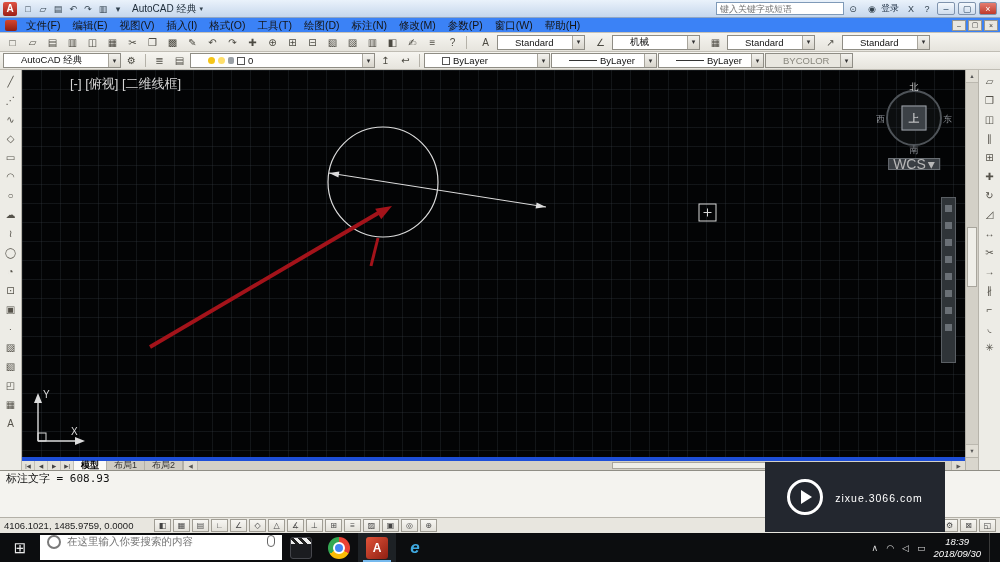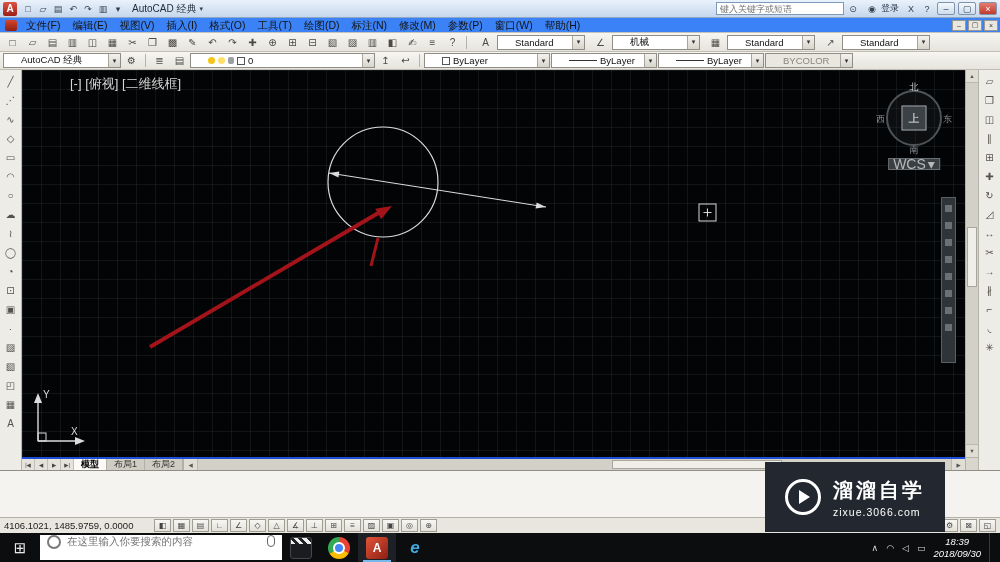--- a/index.html
+++ b/index.html
@@ -67,21 +67,21 @@
   .vc-lbl{position:absolute;font-size:9px;color:#8c9096;}
   .vc-n{top:-1px;left:50%;transform:translateX(-50%);color:#d8d8d8;}
   .vc-s{top:62px;left:50%;transform:translateX(-50%);}
   .vc-w{top:31px;left:-4px;}
   .vc-e{top:31px;right:-4px;}
   .vc-top{position:absolute;left:50%;top:36px;transform:translate(-50%,-50%);width:25px;height:25px;background:#3c4146;border:1px solid #9aa0a6;color:#ececec;font-size:11px;display:flex;align-items:center;justify-content:center;}
   .wcs{position:absolute;left:50%;top:76px;transform:translateX(-50%);background:#3a3f44;border:1px solid #6a6f74;color:#b8b8b8;font-size:14px;height:12px;padding:0 4px;display:flex;align-items:center;gap:2px;}
   .dock{position:absolute;left:919px;top:127px;width:15px;height:166px;background:#2f3438;border:1px solid #5a5f64;display:flex;flex-direction:column;align-items:center;padding-top:7px;gap:10px;}
   .dock-dot{width:7px;height:7px;background:#6a7076;}
   
-  .bottom-row{height:13px;background:#d9d6cd;border-top:2px solid #1d4ed8;display:flex;align-items:stretch;font-size:9px;}
+  .bottom-row{height:13px;background:#d9d6cd;border-top:4px solid #1d4ed8;display:flex;align-items:stretch;font-size:9px;}
   .tabnav{display:flex;}
   .tabnav .nb{width:13px;display:flex;align-items:center;justify-content:center;font-size:5.5px;color:#444;background:#e4e2da;border-right:1px solid #c2bfb6;}
   .tabs{display:flex;}
   .tab{padding:0 7px;display:flex;align-items:center;background:#cfccc3;border-right:1px solid #b2afa6;color:#333;}
   .tab.active{background:#fbfaf6;font-weight:bold;color:#000;}
   .hscroll{flex:1;display:flex;background:#d3d0c7;border-left:1px solid #b2afa6;}
   .hs-btn{width:13px;display:flex;align-items:center;justify-content:center;font-size:5.5px;color:#555;background:#e0ddd4;}
   .hs-track{flex:1;position:relative;border-left:1px solid #bbb8af;border-right:1px solid #bbb8af;}
   .hs-thumb{position:absolute;left:55%;width:170px;top:1px;bottom:1px;background:#efeee8;border:1px solid #a8a59c;}
   .right-stack{width:13px;display:flex;flex-direction:column;}
@@ -431,20 +431,21 @@
         <span class="vtbtn">→</span>
         <span class="vtbtn">∦</span>
         <span class="vtbtn">⌐</span>
         <span class="vtbtn">◟</span>
         <span class="vtbtn">✳</span>
       </div>
   </div>
 
   <div class="cmdline">
     <div class="cmd-hist">
+      <div>标注文字 = 608.93</div>
     </div>
   </div>
 
   <div class="statusbar">
     <span class="coords">4106.1021, 1485.9759, 0.0000</span>
     <span class="toggles">
 
     <span class="sbtn">◧</span>
         <span class="sbtn">▦</span>
         <span class="sbtn">▤</span>
@@ -506,18 +507,17 @@
         <div>18:39</div>
         <div>2018/09/30</div>
       </span>
       <span class="notif"></span>
     </span>
   </div>
 
   <div class="watermark">
     <span class="wm-logo"></span>
     <span class="wm-text">
-      <div class="t1">溜溜自学</div>
       <div class="t2">zixue.3066.com</div>
     </span>
   </div>
 
 </div>
 
 </body></html>

